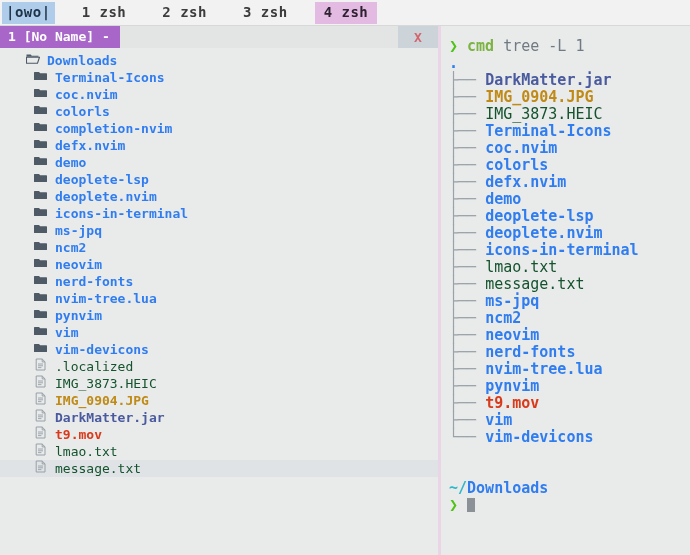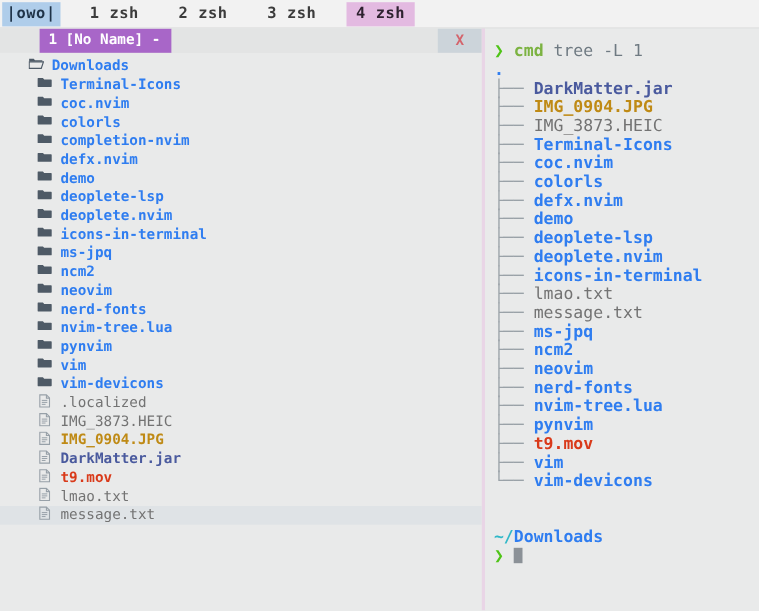--- a/index.html
+++ b/index.html
@@ -94,21 +94,20 @@
   .buffer-tab {
     background: #a866c8;
     color: #ffffff;
     font-size: 13px;
     font-weight: bold;
     padding: 3px 10px 3px 8px;
     white-space: pre;
     line-height: 16px;
     display: flex;
     align-items: center;
-    margin-left: 36px;
   }
   .bufferline-fill { flex: 1 1 auto; background: #e3e4e4; }
   .buffer-close {
     width: 40px;
     background: #ccd4da;
     color: #d4646c;
     font-size: 13px;
     font-weight: bold;
     display: flex;
     align-items: center;
@@ -136,21 +135,21 @@
     margin-right: 5px;
     flex: none;
     text-align: left;
   }
   .tree-name { font-size: 13px; letter-spacing: 0px; }
 
   .ic-folder { color: #4e5a66; }
   .ic-file   { color: #97a0a8; }
 
   .c-dir    { color: #2f7df0; font-weight: bold; }
-  .c-plain  { color: #737373; }
+  .c-plain  { color: #14532d; }
   .c-img    { color: #bf8a15; font-weight: bold; text-align: center; }
   .c-jar    { color: #4a5a9e; font-weight: bold; }
   .c-mov    { color: #d93a1a; font-weight: bold; }
 
   
   .shell {
     padding: 12px 0 0 8px;
     line-height: 17px;
     font-size: 15px;
   }

